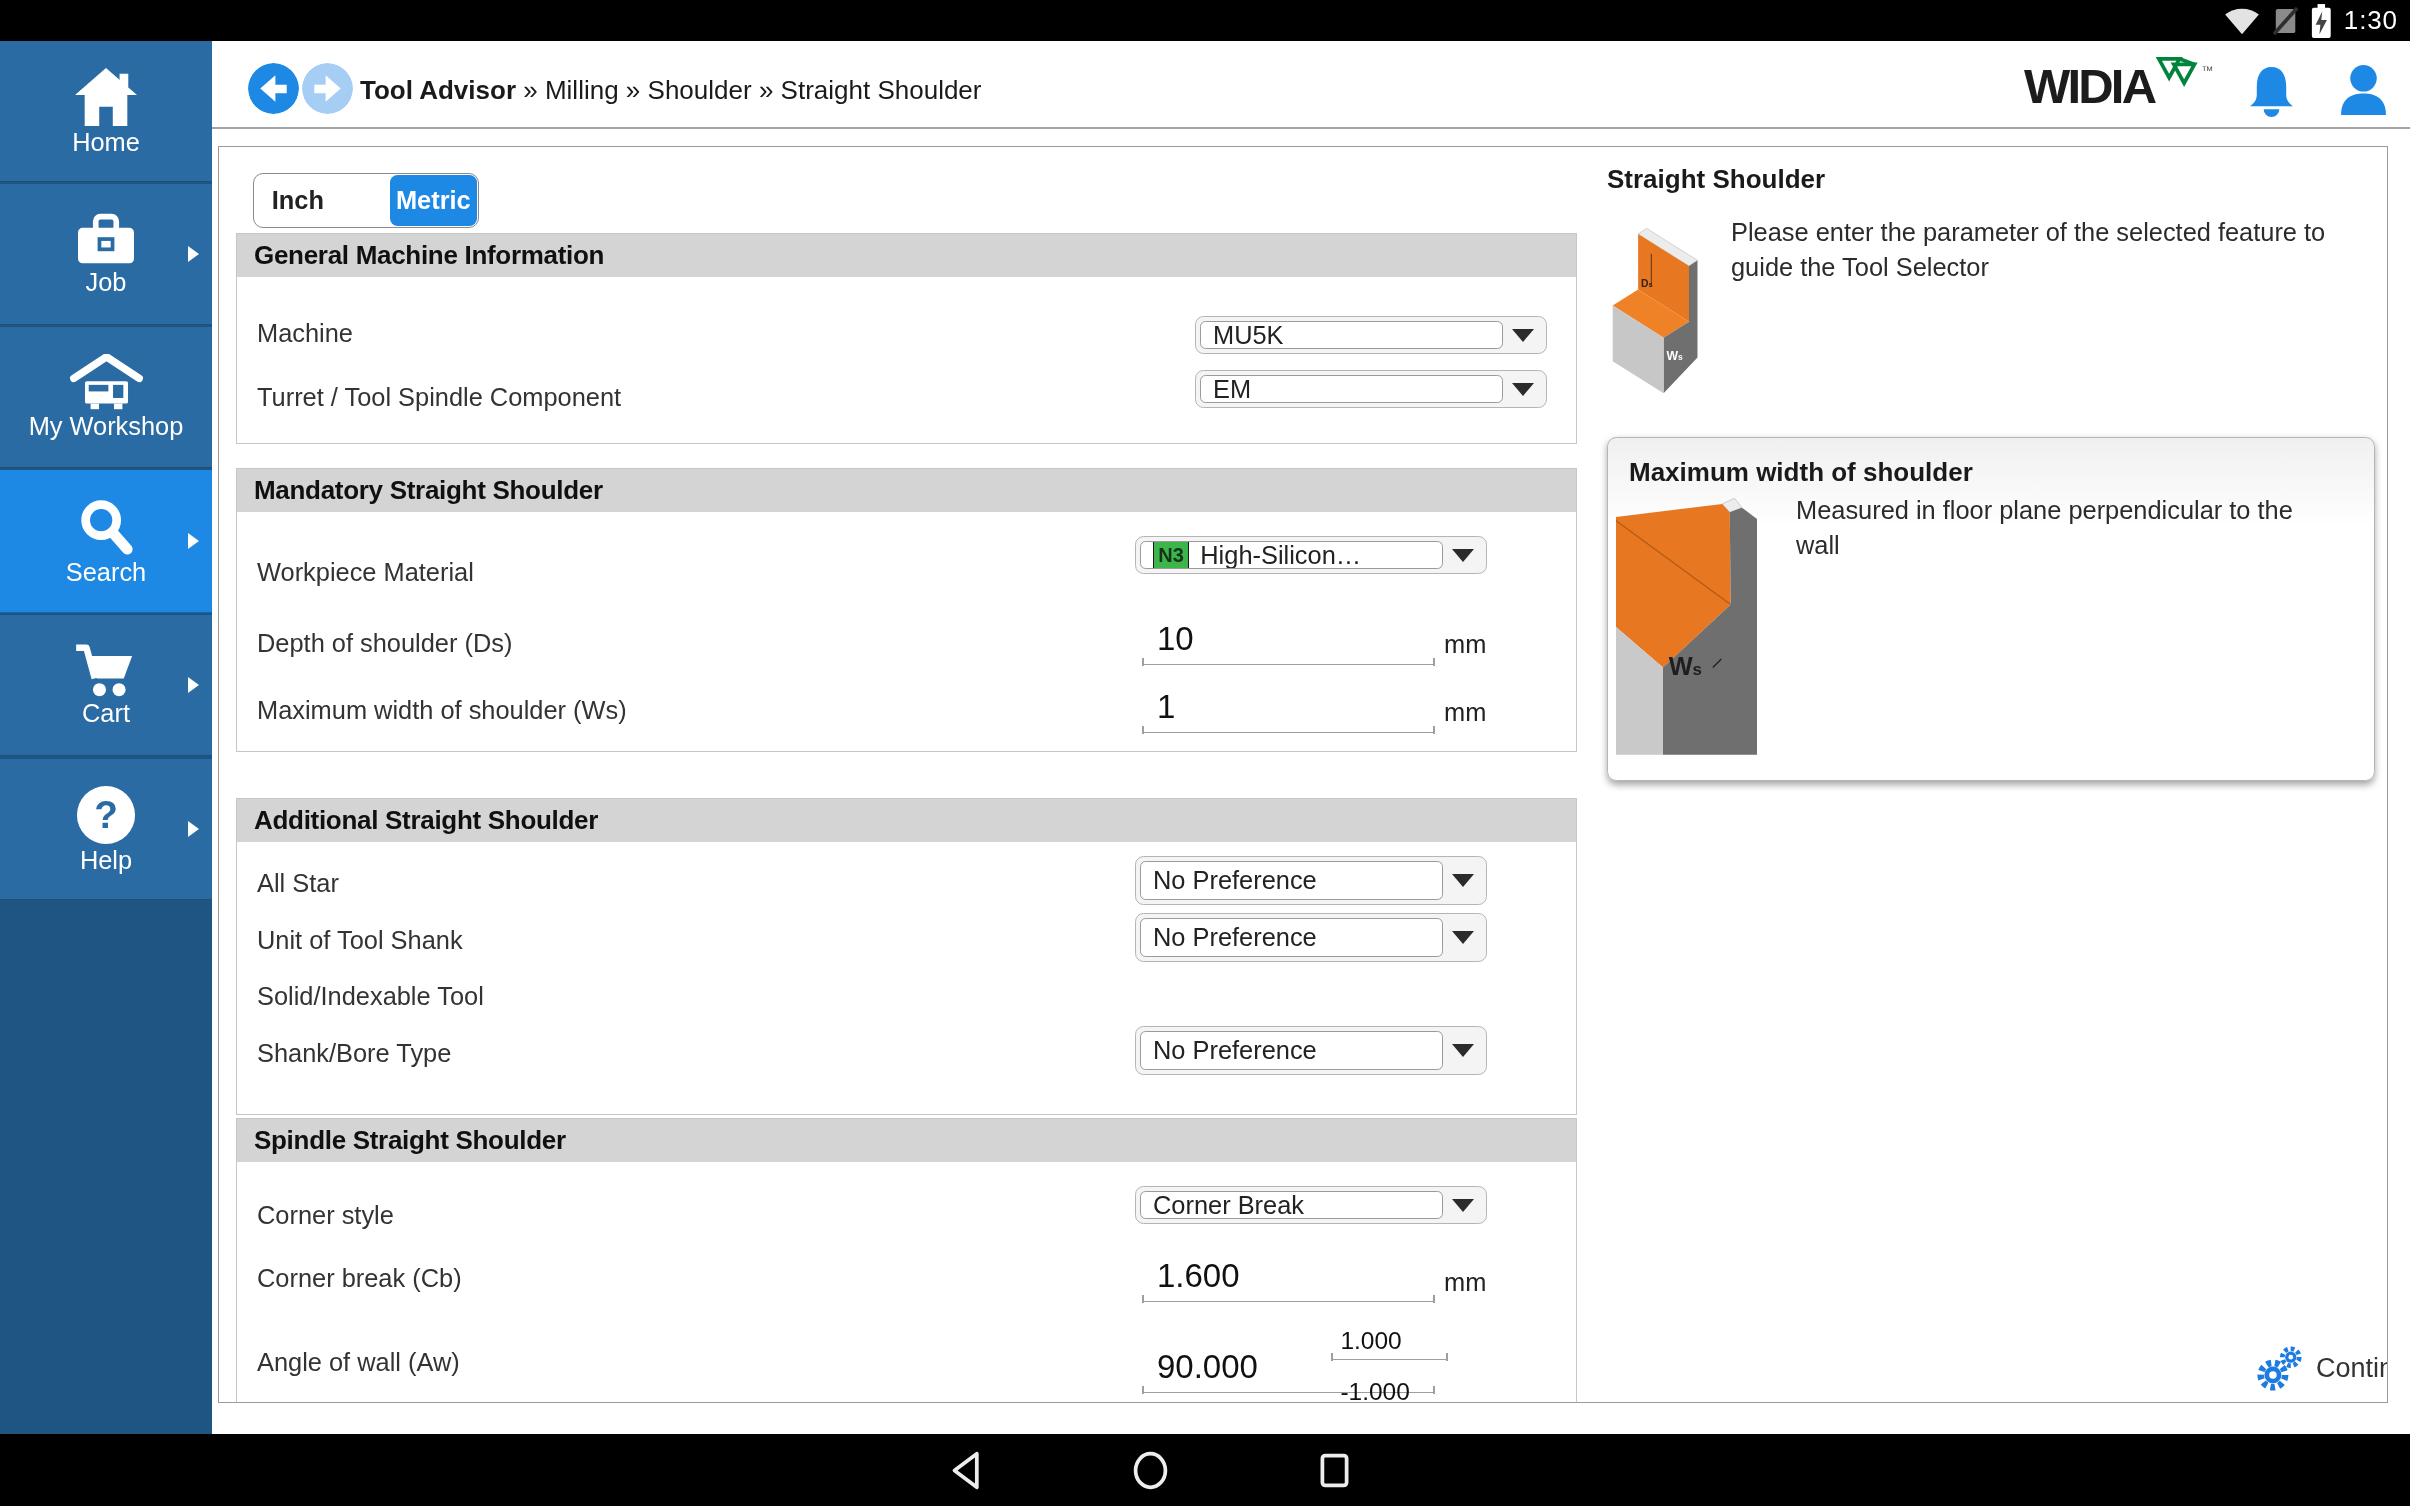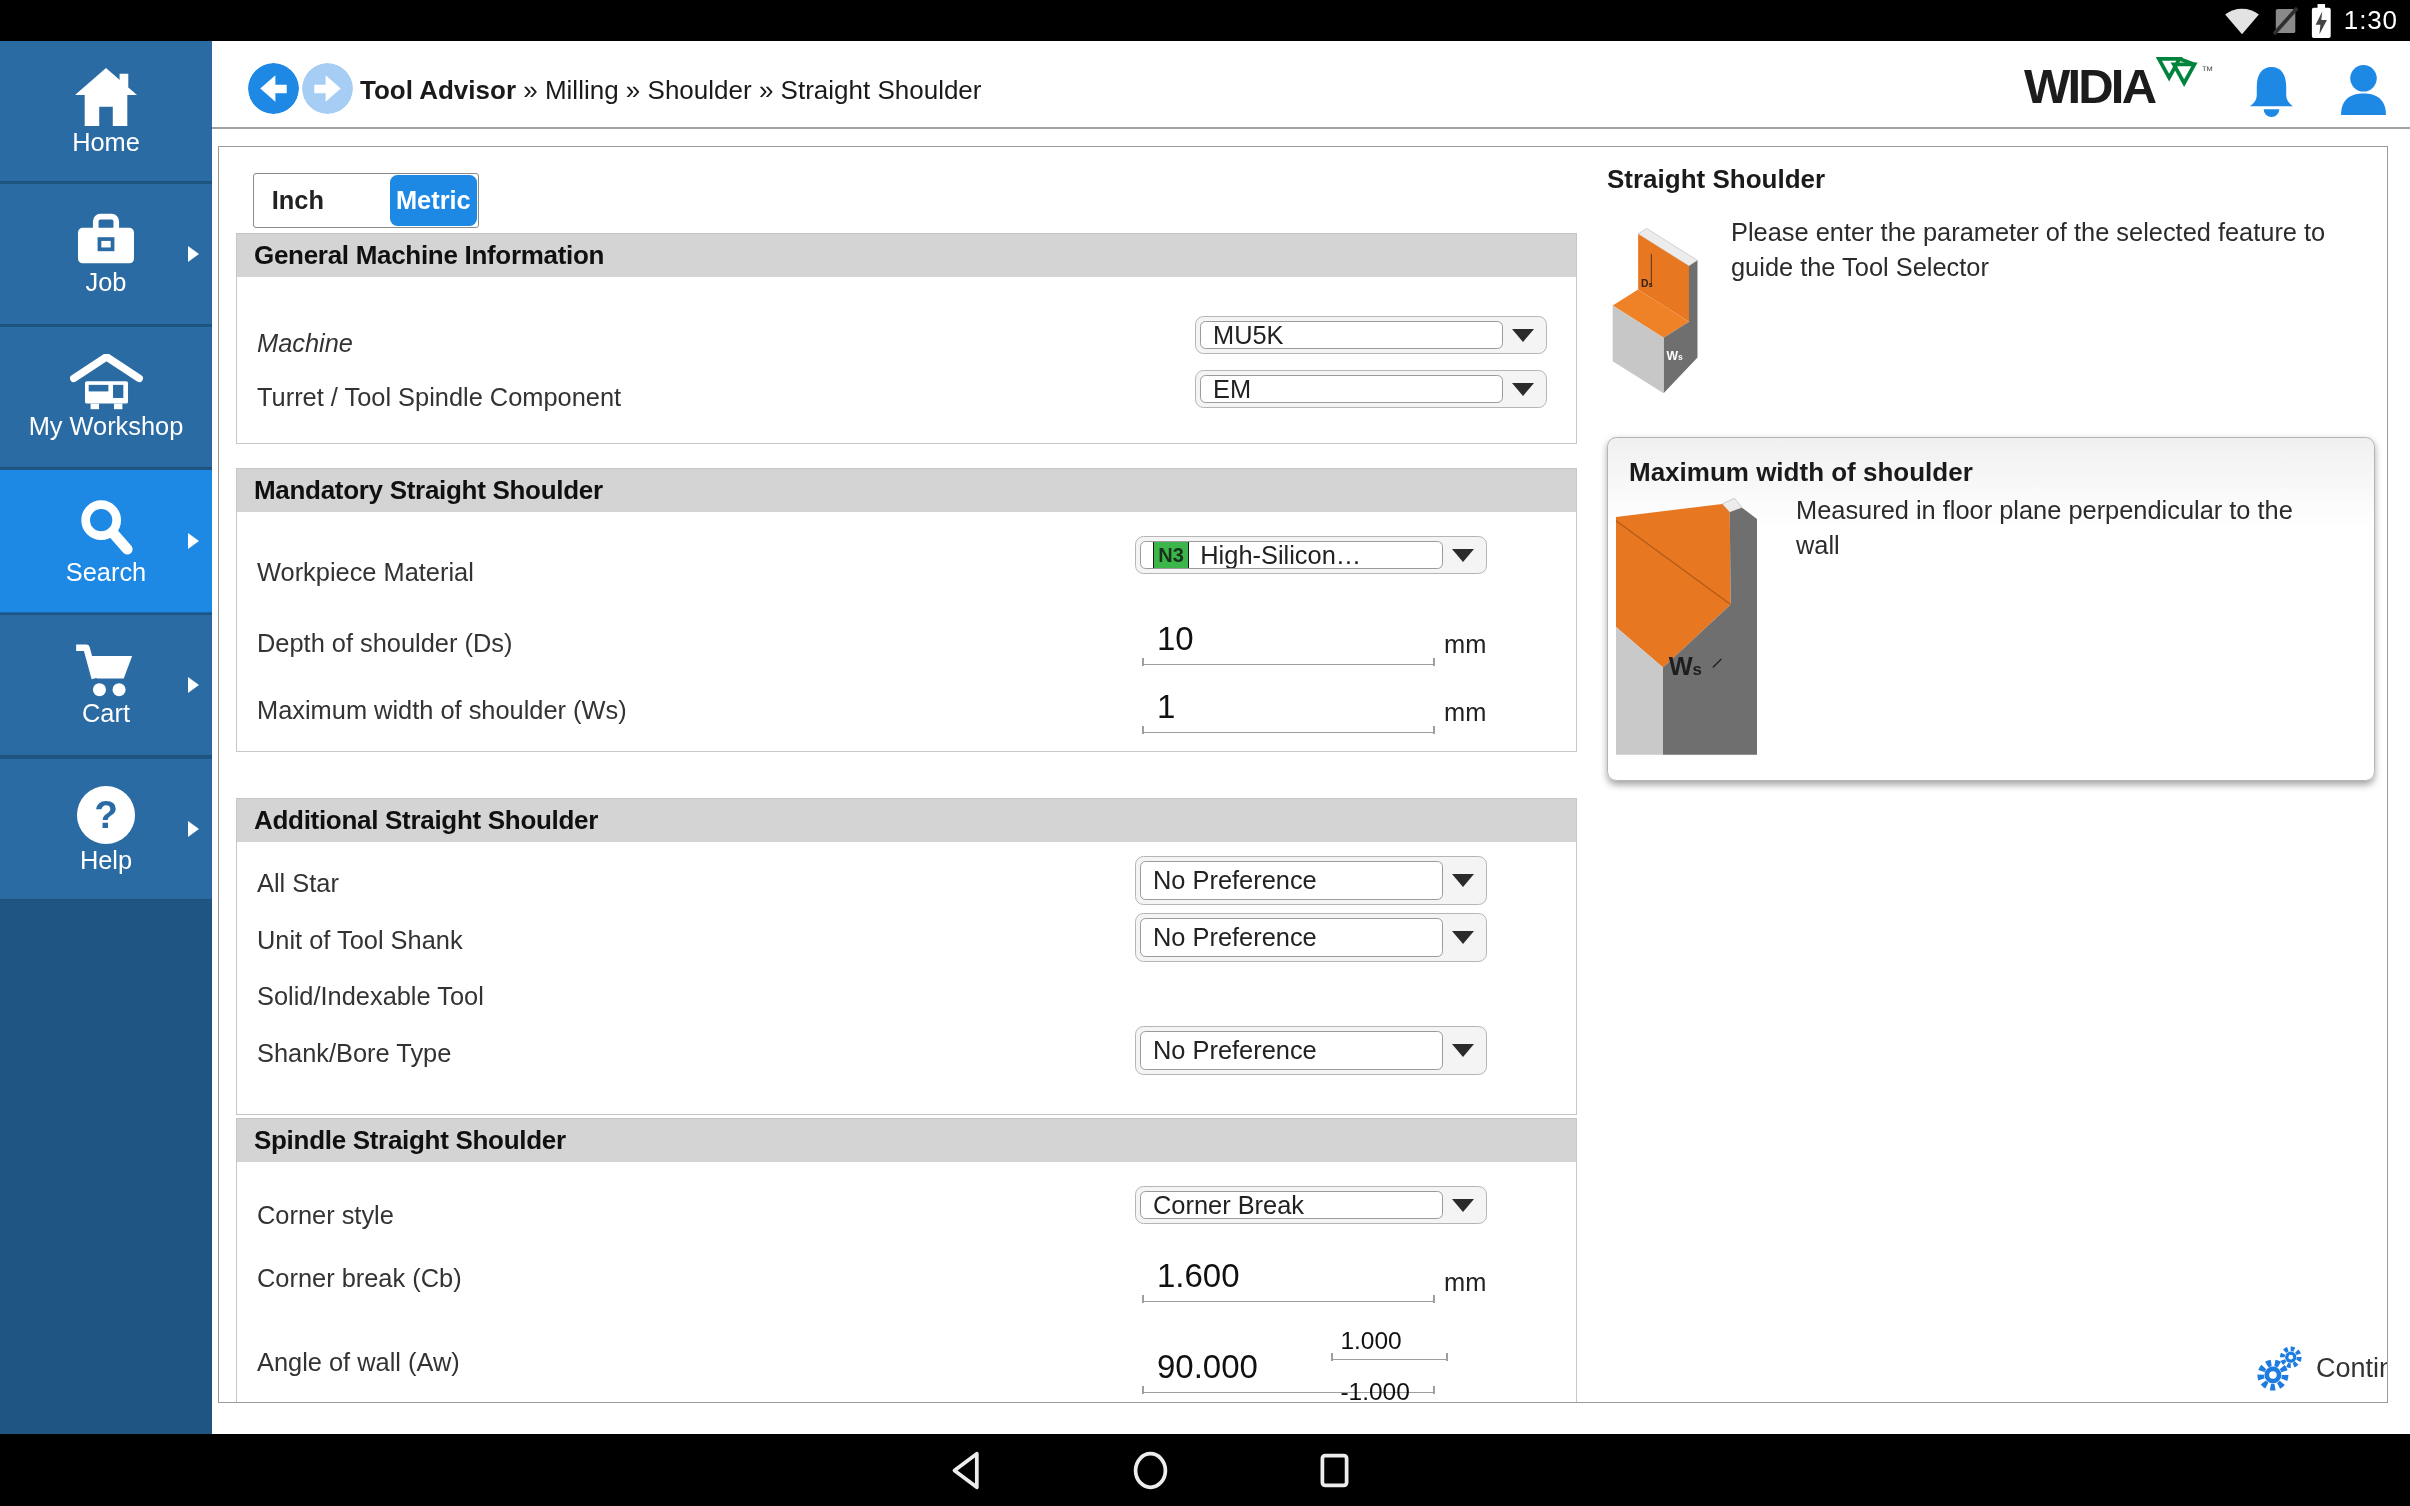--- a/index.html
+++ b/index.html
@@ -27,21 +27,21 @@
   .side-item { position:absolute; left:0; width:212px; height:141px; background:#2a6ba3; border-bottom:1.9px solid rgba(0,0,0,0.25); display:flex; flex-direction:column; align-items:center; justify-content:center; gap:0; }
   .side-item.active { background:#1e88e5; }
   .side-label { color:#fff; font-size:25.4px; }
   .side-chevron { position:absolute; right:13px; top:50%; margin-top:-8.5px; width:0; height:0; border-top:8.5px solid transparent; border-bottom:8.5px solid transparent; border-left:11.3px solid #fff; }
 
   
   .panel { position:absolute; left:218px; top:146px; width:2170px; height:1257px; background:#fff; border:1.9px solid #9a9a9a; overflow:hidden; }
   .abs { position:absolute; }
 
   
-  .toggle { position:absolute; left:34px; top:26px; width:226px; height:55px; border:1.9px solid #8a8a8a; border-radius:3px; display:flex; background:#fff;gap:47px; }
+  .toggle { position:absolute; left:34px; top:26px; width:226px; height:55px; border:1.9px solid #8a8a8a; border-radius:10px; display:flex; background:#fff;gap:47px; }
   .toggle .seg { flex:1; display:flex; align-items:center; justify-content:center; font-size:25.4px; font-weight:bold; color:#222; }
   .toggle .seg.sel { background:#1e88e5; color:#fff; border-radius:7.5px; margin:0.9px; }
 
   
   .section { position:absolute; left:17px; width:1341px; background:#fff; border:0.9px solid #c6c6c6; }
   .sec-band { height:43px; background:#d4d4d4; display:flex; align-items:center; padding-left:17px; }
   .sec-title { font-size:26px; font-weight:bold; color:#101010; letter-spacing:-0.3px; }
   .rlabel { position:absolute; left:38px; font-size:25.4px; color:#333; white-space:nowrap; }
 
   
@@ -197,21 +197,21 @@
     <div class="toggle">
       <div class="seg">Inch</div>
       <div class="seg sel">Metric</div>
     </div>
 
     <div class="section" style="top:86px; height:211px;">
       <div class="sec-band">
         <span class="sec-title">General Machine Information</span>
       </div>
     </div>
-    <span class="rlabel" style="top:182px;font-style:italic;">Machine</span>
+    <span class="rlabel" style="top:172px;">Machine</span>
     <div class="spinner" style="left:976px; top:169px;">
       <div class="sp-inner">
           <span class="sp-text">MU5K</span>
         </div>
       <span class="sp-arrow"></span>
     </div>
     <span class="rlabel" style="top:236px;">Turret / Tool Spindle Component</span>
     <div class="spinner" style="left:976px; top:223px;">
       <div class="sp-inner">
           <span class="sp-text">EM</span>

